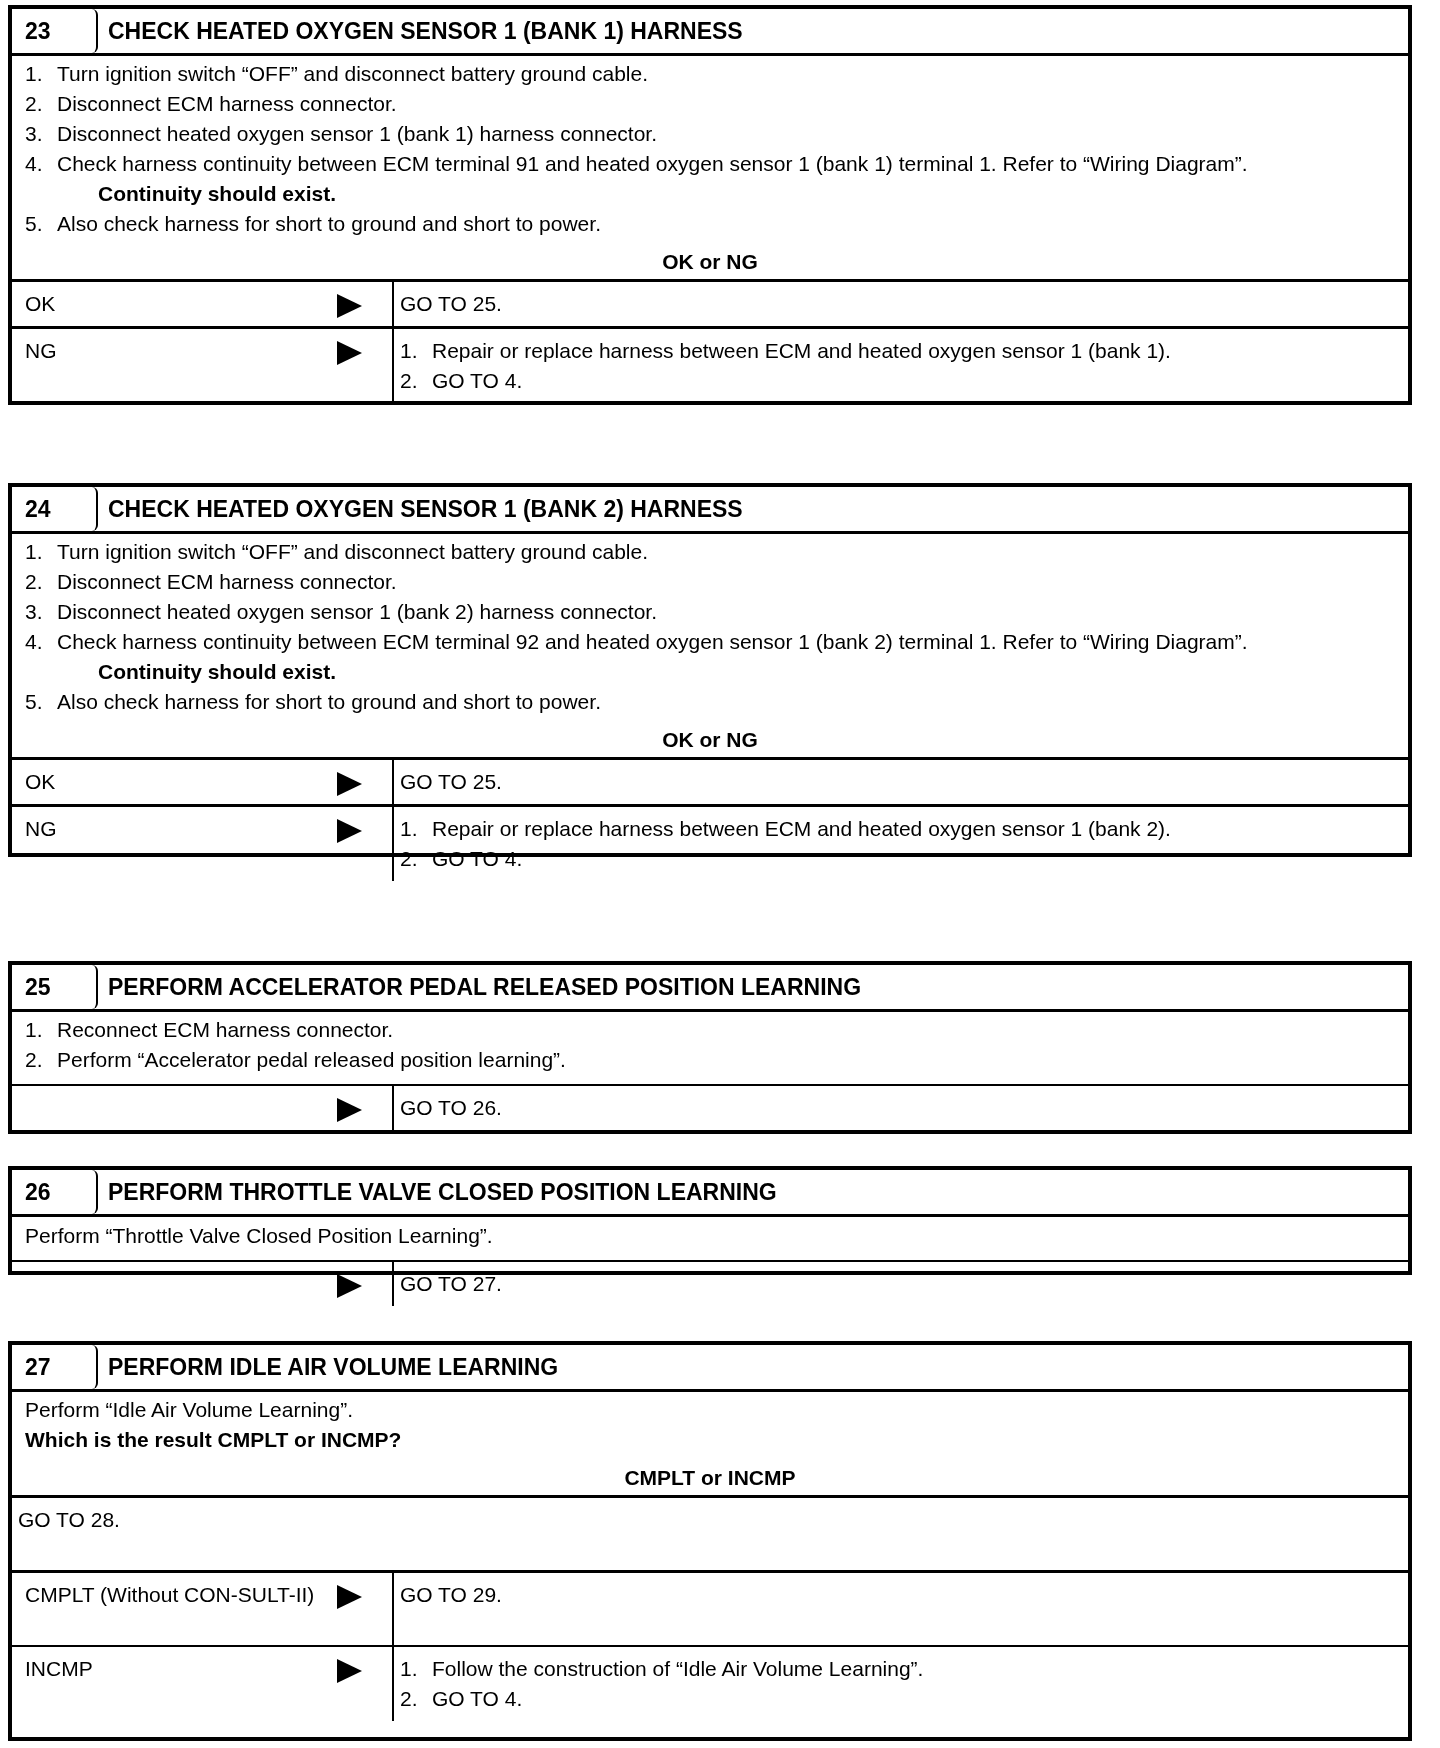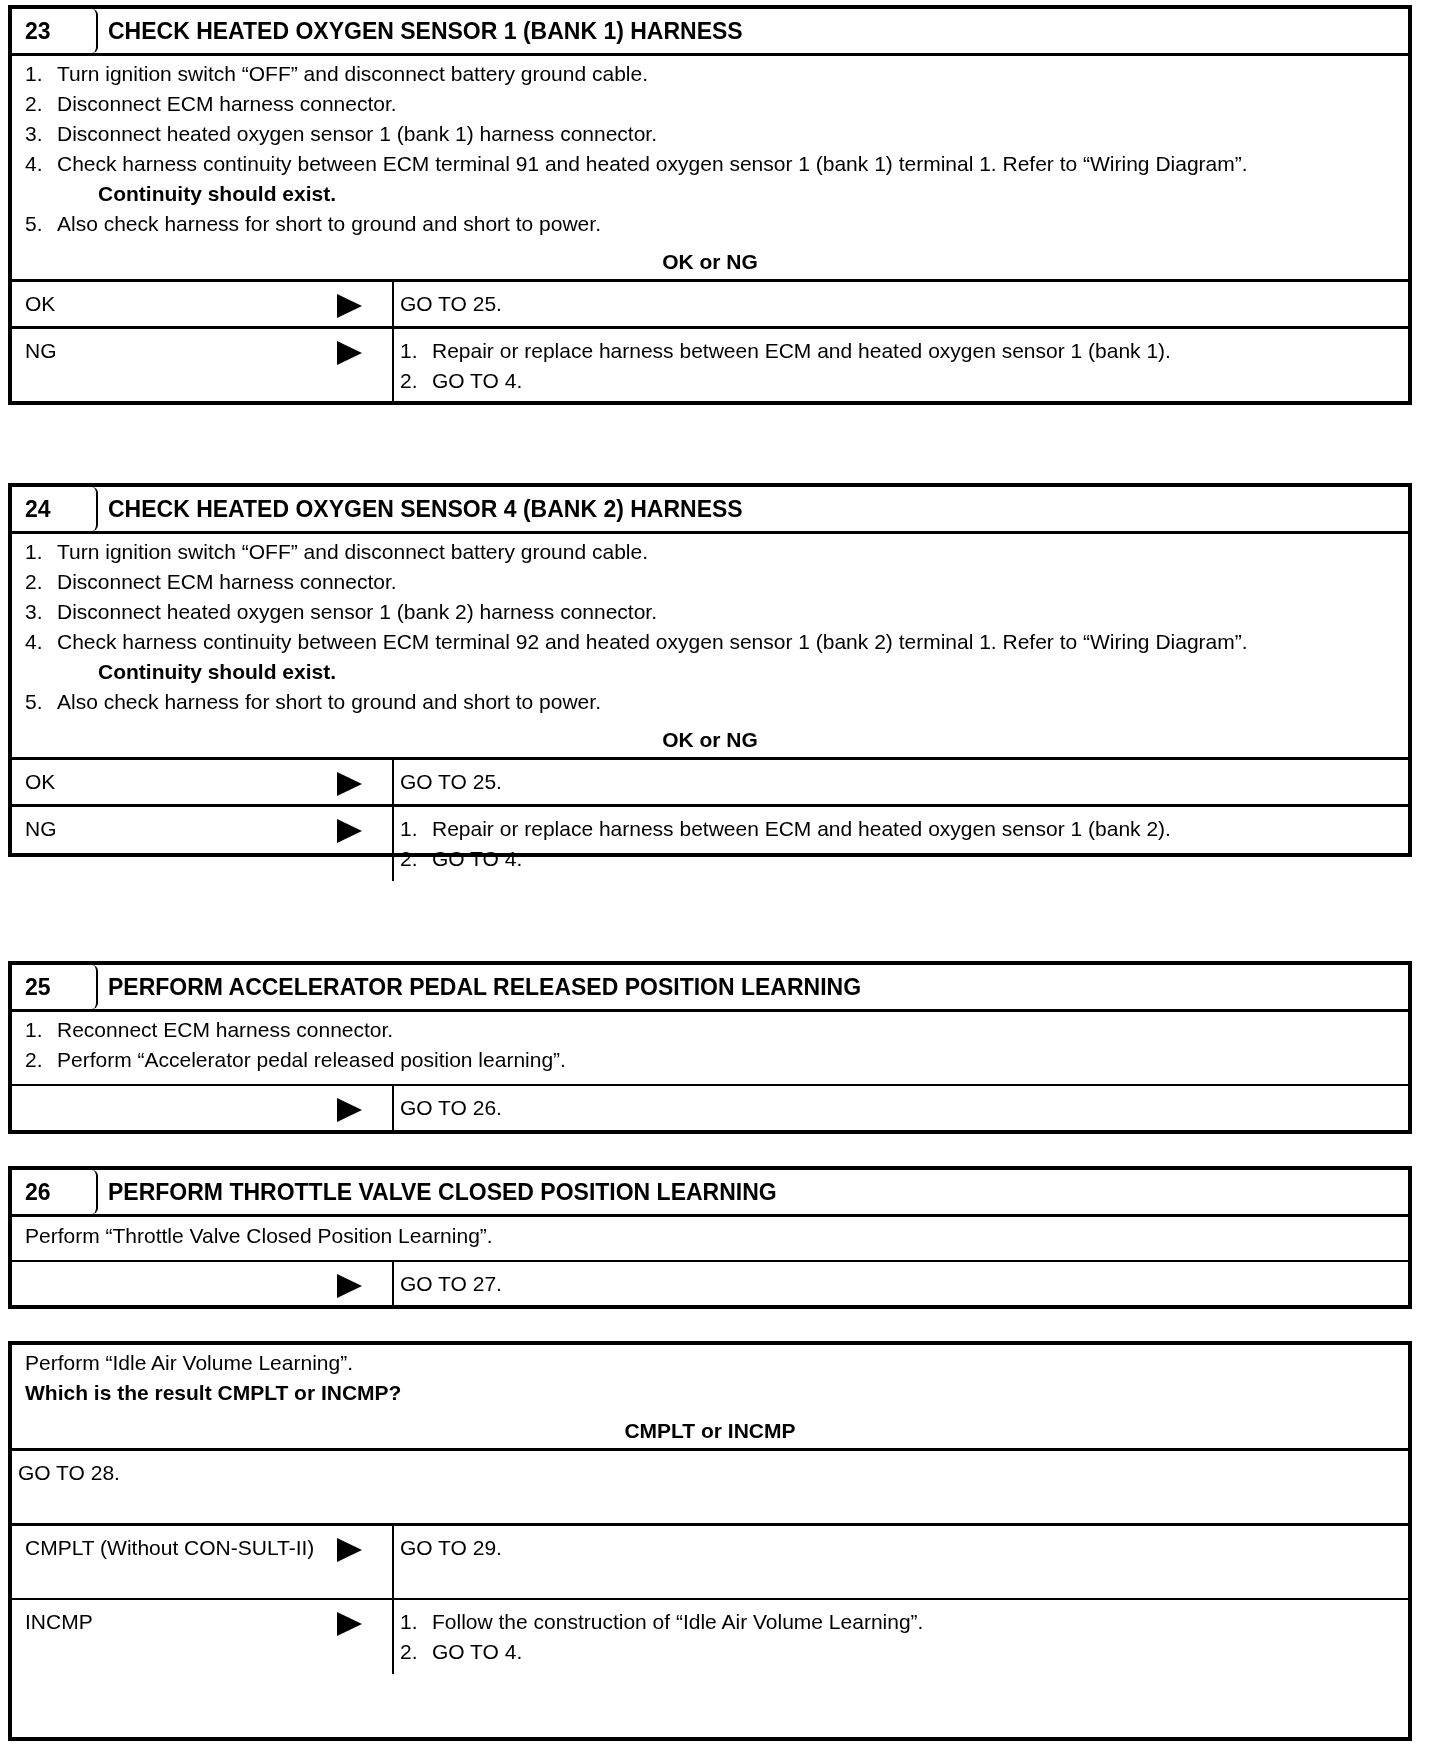--- a/index.html
+++ b/index.html
@@ -109,21 +109,21 @@
             <span>GO TO 4.</span>
           </li>
       </ol>
     </div>
   </div>
 </div>
 
 <div class="block" style="top:483px;height:374px;">
   <div class="hdr">
     <div class="num">24</div>
-    <div class="title">CHECK HEATED OXYGEN SENSOR 4 (BANK 2) HARNESS</div>
+    <div class="title">CHECK HEATED OXYGEN SENSOR 1 (BANK 2) HARNESS</div>
   </div>
   <div class="body">
     <ol>
       <li>
           <span class="n">1.</span>
           <span class="t">Turn ignition switch “OFF” and disconnect battery ground cable.</span>
         </li>
       <li>
           <span class="n">2.</span>
           <span class="t">Disconnect ECM harness connector.</span>
@@ -192,38 +192,42 @@
   </div>
   <div class="row thin" style="height:44px;">
     <div class="cond">
         <span class="ctext"></span>
         <span class="arrow"></span>
       </div>
     <div class="act">GO TO 26.</div>
   </div>
 </div>
 
-<div class="block" style="top:1166px;height:143px;">
+<div class="block" style="top:1166px;height:109px;">
   <div class="hdr">
     <div class="num">26</div>
     <div class="title">PERFORM THROTTLE VALVE CLOSED POSITION LEARNING</div>
   </div>
   <div class="body" style="height:43px;box-sizing:border-box;padding-top:4px;">
     <div class="plain">Perform “Throttle Valve Closed Position Learning”.</div>
   </div>
   <div class="row thin" style="height:44px;">
     <div class="cond">
         <span class="ctext"></span>
         <span class="arrow"></span>
       </div>
     <div class="act">GO TO 27.</div>
   </div>
 </div>
 
 <div class="block" style="top:1341px;height:400px;">
+  <div class="hdr">
+    <div class="num">27</div>
+    <div class="title">PERFORM IDLE AIR VOLUME LEARNING</div>
+  </div>
   <div class="body">
     <div class="plain">Perform “Idle Air Volume Learning”.</div>
     <div class="q">Which is the result CMPLT or INCMP?</div>
   </div>
   <div class="okng">CMPLT or INCMP</div>
   <div class="row" style="height:72px;">
     <div class="act">GO TO 28.</div>
   </div>
   <div class="row" style="height:72px;justify-content:space-between;">
     <div class="cond">

